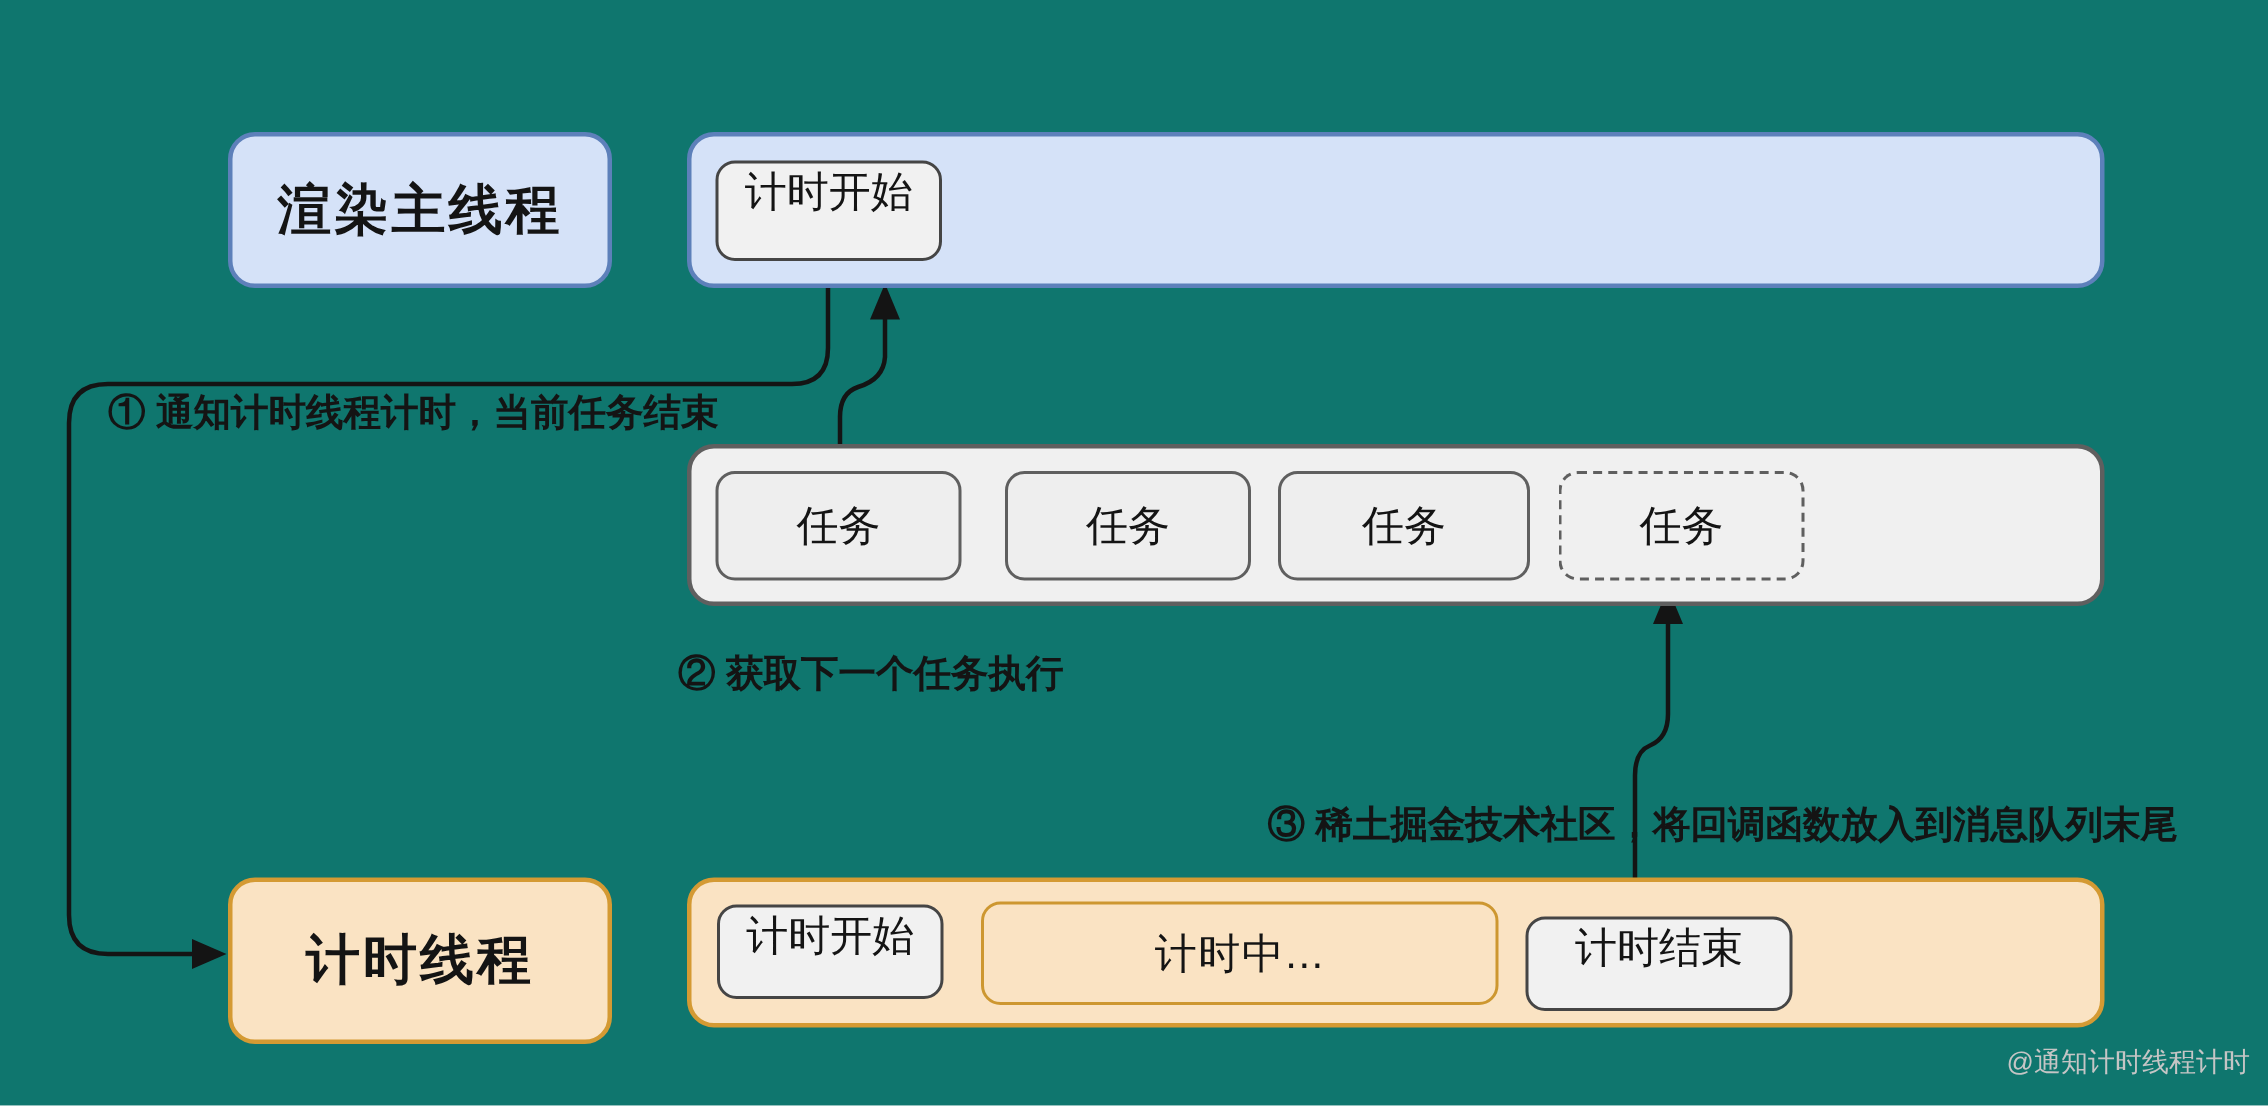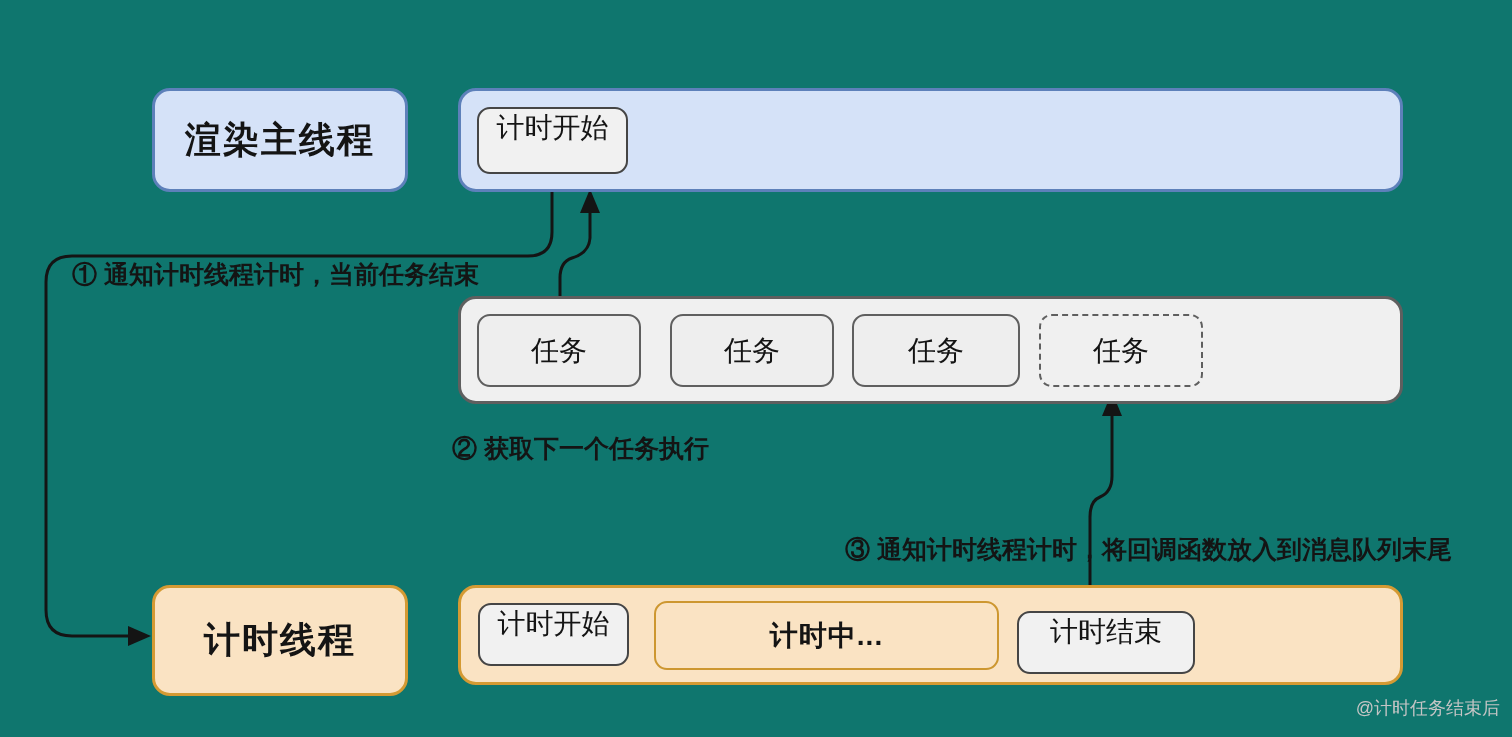--- a/index.html
+++ b/index.html
@@ -32,21 +32,21 @@
     border-radius:13px; border:2.5px solid var(--innerbox-border); background:var(--innerbox-fill);
     display:flex; align-items:flex-start; justify-content:center; font-size:28px; font-weight:500;
   }
   .taskbox{
     border-radius:13px; border:2.5px solid var(--gray-border); background:#eeeeee;
     display:flex; align-items:center; justify-content:center; font-size:28px; font-weight:500;
   }
   .taskbox.dashed{border-style:dashed; background:var(--gray-fill);}
   .timingbox{
     border-radius:13px; border:2.5px solid #cd9730; background:var(--orange-fill);
-    display:flex; align-items:center; justify-content:center; font-size:28px; font-weight:700;
+    display:flex; align-items:center; justify-content:center; font-size:28px; font-weight:400;
     letter-spacing:1px;
   }
   .annotation{font-size:25px; font-weight:700; white-space:nowrap;}
   .queue-label{text-align:center; line-height:1.0;}
   .queue-label .zh{font-size:33px; font-weight:500; letter-spacing:3px;}
   .queue-label .en{font-family:"DejaVu Sans Mono", monospace; font-size:30px; font-weight:700; margin-top:8px;}
   .watermark{font-size:18px; color:var(--watermark-color); white-space:nowrap;}
 </style>
 </head>
 <body>
@@ -90,31 +90,31 @@
   </div>
   <div class="abs taskbox" style="left:852px;top:314px;width:168px;height:73px">
     <span>任务</span>
   </div>
   <div class="abs taskbox dashed" style="left:1039px;top:314px;width:164px;height:73px">
     <span>任务</span>
   </div>
 
   <div class="abs annotation" style="left:452px;top:432px">② 获取下一个任务执行</div>
 
-  <div class="abs annotation" style="left:845px;top:533px">③ 通知计时线程计时，将回调函数放入到消息队列末尾</div>
+  <div class="abs annotation" style="left:845px;top:533px">③ 稀土掘金技术社区，将回调函数放入到消息队列末尾</div>
 
   <div class="abs label-box orange" style="left:152px;top:585px;width:256px;height:111px">
     <span>计时线程</span>
   </div>
   <div class="abs bar orange" style="left:458px;top:585px;width:945px;height:100px"></div>
   <div class="abs innerbox" style="left:478px;top:603px;width:151px;height:63px">
     <span>计时开始</span>
   </div>
   <div class="abs timingbox" style="left:654px;top:601px;width:345px;height:69px">
     <span>计时中...</span>
   </div>
   <div class="abs innerbox" style="left:1017px;top:611px;width:178px;height:63px">
     <span>计时结束</span>
   </div>
 
-  <div class="abs watermark" style="right:12px;top:696px">@计时任务结束后</div>
+  <div class="abs watermark" style="right:12px;top:696px">@通知计时线程计时</div>
 
 </div>
 
 </body></html>

